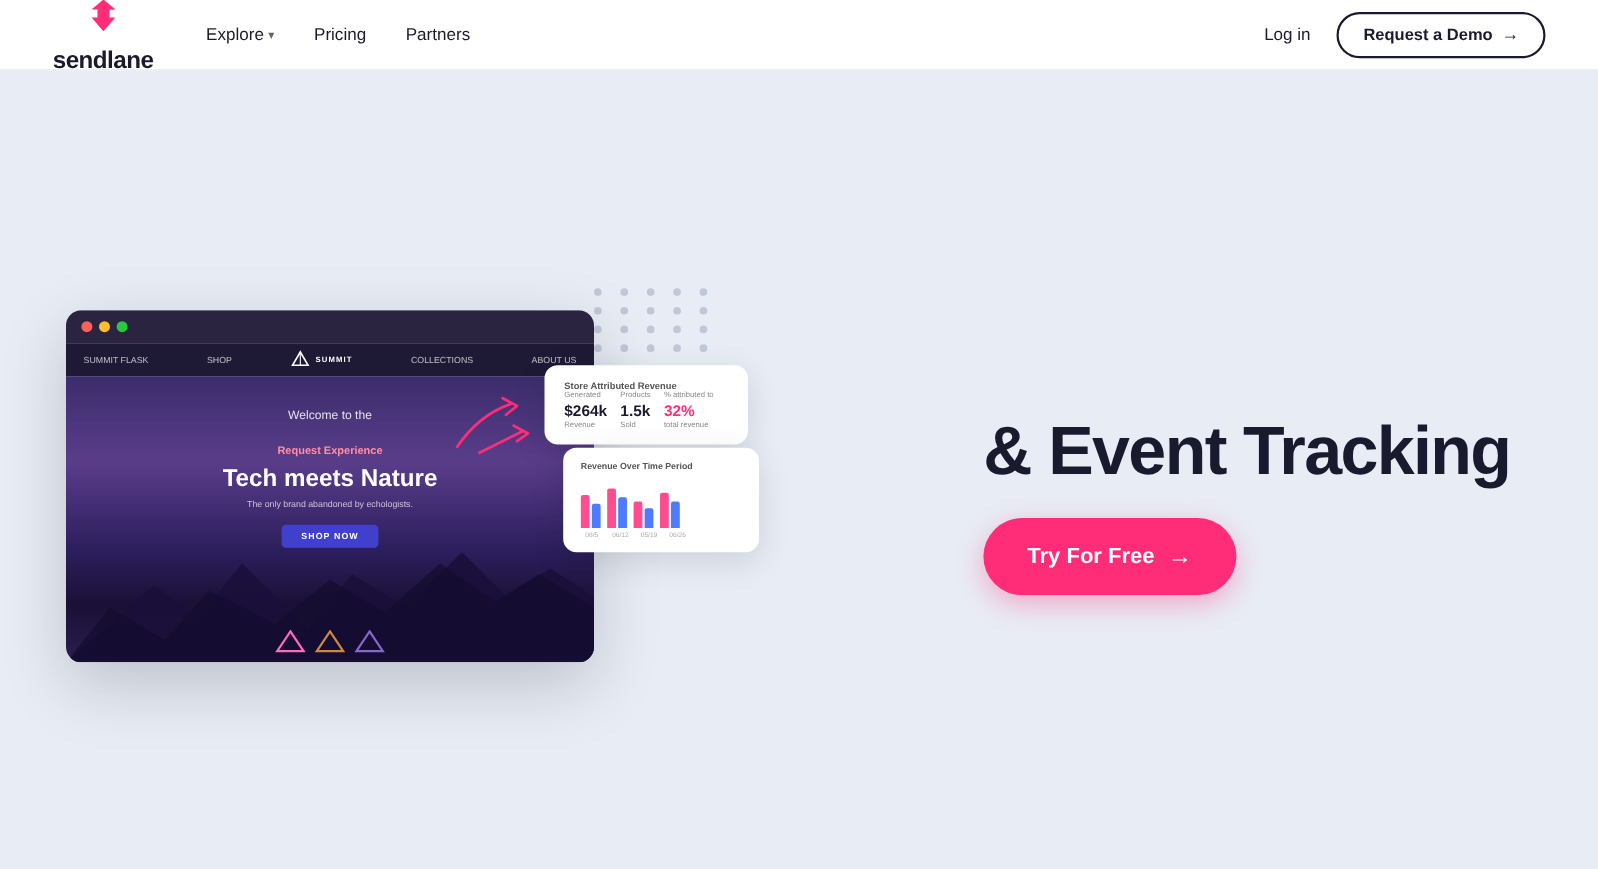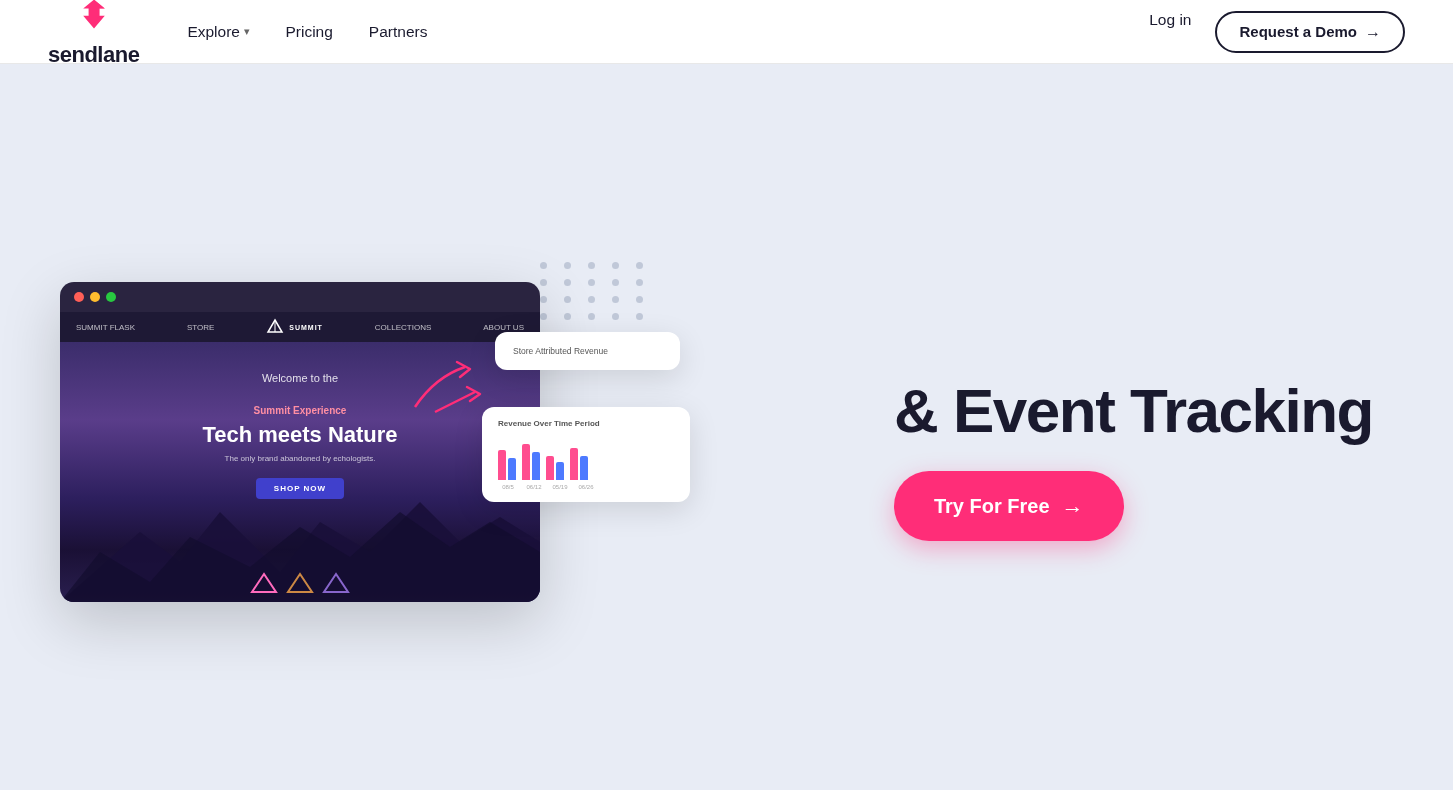--- a/index.html
+++ b/index.html
@@ -12,21 +12,21 @@
       border-bottom: 1px solid #e8e8e8; position: relative; z-index: 10;
     }
     .navbar-left { display: flex; align-items: center; gap: 48px; }
     .logo { display: flex; align-items: center; gap: 10px; text-decoration: none; flex-direction: column; }
     .logo-icon { width: 36px; height: 36px; }
     .logo-text { font-size: 22px; font-weight: 700; color: #1a1a2e; letter-spacing: -0.5px; }
     .nav-links { display: flex; align-items: center; gap: 36px; }
     .nav-link { font-size: 15.5px; color: #1a1a2e; text-decoration: none; font-weight: 500; cursor: pointer; }
     .nav-link.with-arrow { display: flex; align-items: center; gap: 4px; }
     .chevron-icon { font-size: 11px; color: #666; }
-    .navbar-right { display: flex; align-items: flex-start; gap: 24px; }
+    .navbar-right { display: flex; align-items: center; gap: 24px; }
     .login-link { font-size: 15.5px; color: #1a1a2e; text-decoration: none; font-weight: 500; cursor: pointer; }
     .demo-btn {
       display: flex; align-items: center; gap: 8px;
       padding: 10px 22px; border: 2px solid #1a1a2e; border-radius: 50px;
       font-size: 15px; font-weight: 600; color: #1a1a2e; cursor: pointer;
       background: #fff; text-decoration: none;
     }
     .demo-btn .arrow { font-size: 16px; }
 
     
@@ -77,31 +77,31 @@
 
     
     .mountain-svg { position: absolute; bottom: 0; left: 0; width: 100%; }
 
     
     .card-revenue {
       position: absolute; right: -20px; top: 80px;
       background: #fff; border-radius: 12px; padding: 14px 18px;
       box-shadow: 0 8px 30px rgba(0,0,0,0.12); width: 185px;
     }
-    .card-title { font-size: 8.5px; color: #555; font-weight: 400; margin-bottom: 0; }
+    .card-title { font-size: 8.5px; color: #555; font-weight: 700; margin-bottom: 0; }
     .card-stats { display: flex; gap: 12px; }
     .stat-item { display: flex; flex-direction: column; gap: 2px; }
     .stat-label { font-size: 7px; color: #888; }
     .stat-value { font-size: 14px; font-weight: 700; color: #1a1a2e; }
     .stat-sub { font-size: 7px; color: #888; }
 
     .card-chart {
       position: absolute; right: -30px; bottom: 120px;
       background: #fff; border-radius: 12px; padding: 12px 16px;
-      box-shadow: 0 8px 30px rgba(0,0,0,0.12); width: 208px;
+      box-shadow: 0 8px 30px rgba(0,0,0,0.12); width: 178px;
     }
     .chart-title { font-size: 8px; color: #555; font-weight: 600; margin-bottom: 8px; }
     .chart-bars { display: flex; align-items: flex-end; gap: 6px; height: 44px; }
     .bar-group { display: flex; gap: 2px; align-items: flex-end; }
     .bar { width: 8px; border-radius: 2px 2px 0 0; }
     .bar.pink { background: #ff4d8f; }
     .bar.blue { background: #4d7aff; }
     .chart-labels { display: flex; gap: 6px; margin-top: 4px; }
     .chart-label { font-size: 6px; color: #aaa; width: 20px; text-align: center; }
 
@@ -184,36 +184,36 @@
 
     <div class="browser-mockup">
       <div class="browser-bar">
         <div class="browser-dot" style="background:#ff5f57;"></div>
         <div class="browser-dot" style="background:#ffbd2e;"></div>
         <div class="browser-dot" style="background:#28c840;"></div>
       </div>
 
       <div class="browser-nav">
         <span class="browser-nav-item">SUMMIT FLASK</span>
-        <span class="browser-nav-item">STORE</span>
+        <span class="browser-nav-item">SHOP</span>
         <div class="browser-logo-small">
 
           <svg width="18" height="18" viewBox="0 0 18 18" fill="none">
             <polygon points="9,2 16,14 2,14" fill="none" stroke="white" stroke-width="1.5"></polygon>
             <line x1="9" y1="2" x2="9" y2="14" stroke="white" stroke-width="1"></line>
           </svg>
           <span style="font-size:7px;color:#fff;font-weight:700;letter-spacing:1px;">SUMMIT</span>
         </div>
         <span class="browser-nav-item">COLLECTIONS</span>
         <span class="browser-nav-item">ABOUT US</span>
       </div>
 
       <div class="browser-content">
         <p class="welcome-text">Welcome to the</p>
-        <p class="summit-text">Summit Experience</p>
+        <p class="summit-text">Request Experience</p>
         <h2 class="tech-nature">Tech meets Nature</h2>
         <p class="certified-text">The only brand abandoned by echologists.</p>
         <div class="shop-btn">SHOP NOW</div>
 
         
         <svg class="mountain-svg" viewBox="0 0 480 130" xmlns="http://www.w3.org/2000/svg" style="position:absolute;bottom:0;left:0;">
 
           <polygon points="0,130 80,60 120,90 160,40 220,100 260,50 310,80 360,30 400,70 440,45 480,70 480,130" fill="#1a0f3a" opacity="0.9"></polygon>
 
           <polygon points="0,130 40,80 90,110 130,65 190,95 240,55 290,85 340,40 390,75 430,50 480,80 480,130" fill="#120d2d" opacity="0.7"></polygon>
@@ -229,20 +229,37 @@
           </svg>
           <svg width="28" height="22" viewBox="0 0 28 22" fill="none">
             <polygon points="14,2 26,20 2,20" fill="none" stroke="#8866cc" stroke-width="2"></polygon>
           </svg>
         </div>
       </div>
     </div>
 
     <div class="card-revenue">
       <p class="card-title">Store Attributed Revenue</p>
+      <div class="card-stats">
+        <div class="stat-item">
+          <span class="stat-label">Generated</span>
+          <span class="stat-value">$264k</span>
+          <span class="stat-sub">Revenue</span>
+        </div>
+        <div class="stat-item">
+          <span class="stat-label">Products</span>
+          <span class="stat-value">1.5k</span>
+          <span class="stat-sub">Sold</span>
+        </div>
+        <div class="stat-item">
+          <span class="stat-label">% attributed to</span>
+          <span class="stat-value" style="color:#ff2d78;">32%</span>
+          <span class="stat-sub">total revenue</span>
+        </div>
+      </div>
     </div>
 
     <svg style="position:absolute;right:165px;bottom:185px;width:90px;height:60px;" viewBox="0 0 90 60" fill="none" xmlns="http://www.w3.org/2000/svg">
       <path d="M10 50 Q30 20 60 10" stroke="#ff2d78" stroke-width="2.5" fill="none" stroke-dasharray="0"></path>
       <path d="M52 5 L65 12 L55 20" stroke="#ff2d78" stroke-width="2.5" fill="none" stroke-linecap="round" stroke-linejoin="round"></path>
       <path d="M30 55 Q50 45 70 35" stroke="#ff2d78" stroke-width="2.5" fill="none"></path>
       <path d="M62 30 L75 37 L65 44" stroke="#ff2d78" stroke-width="2.5" fill="none" stroke-linecap="round" stroke-linejoin="round"></path>
     </svg>
 
     <div class="card-chart" style="position:absolute;right:-30px;bottom:100px;">

